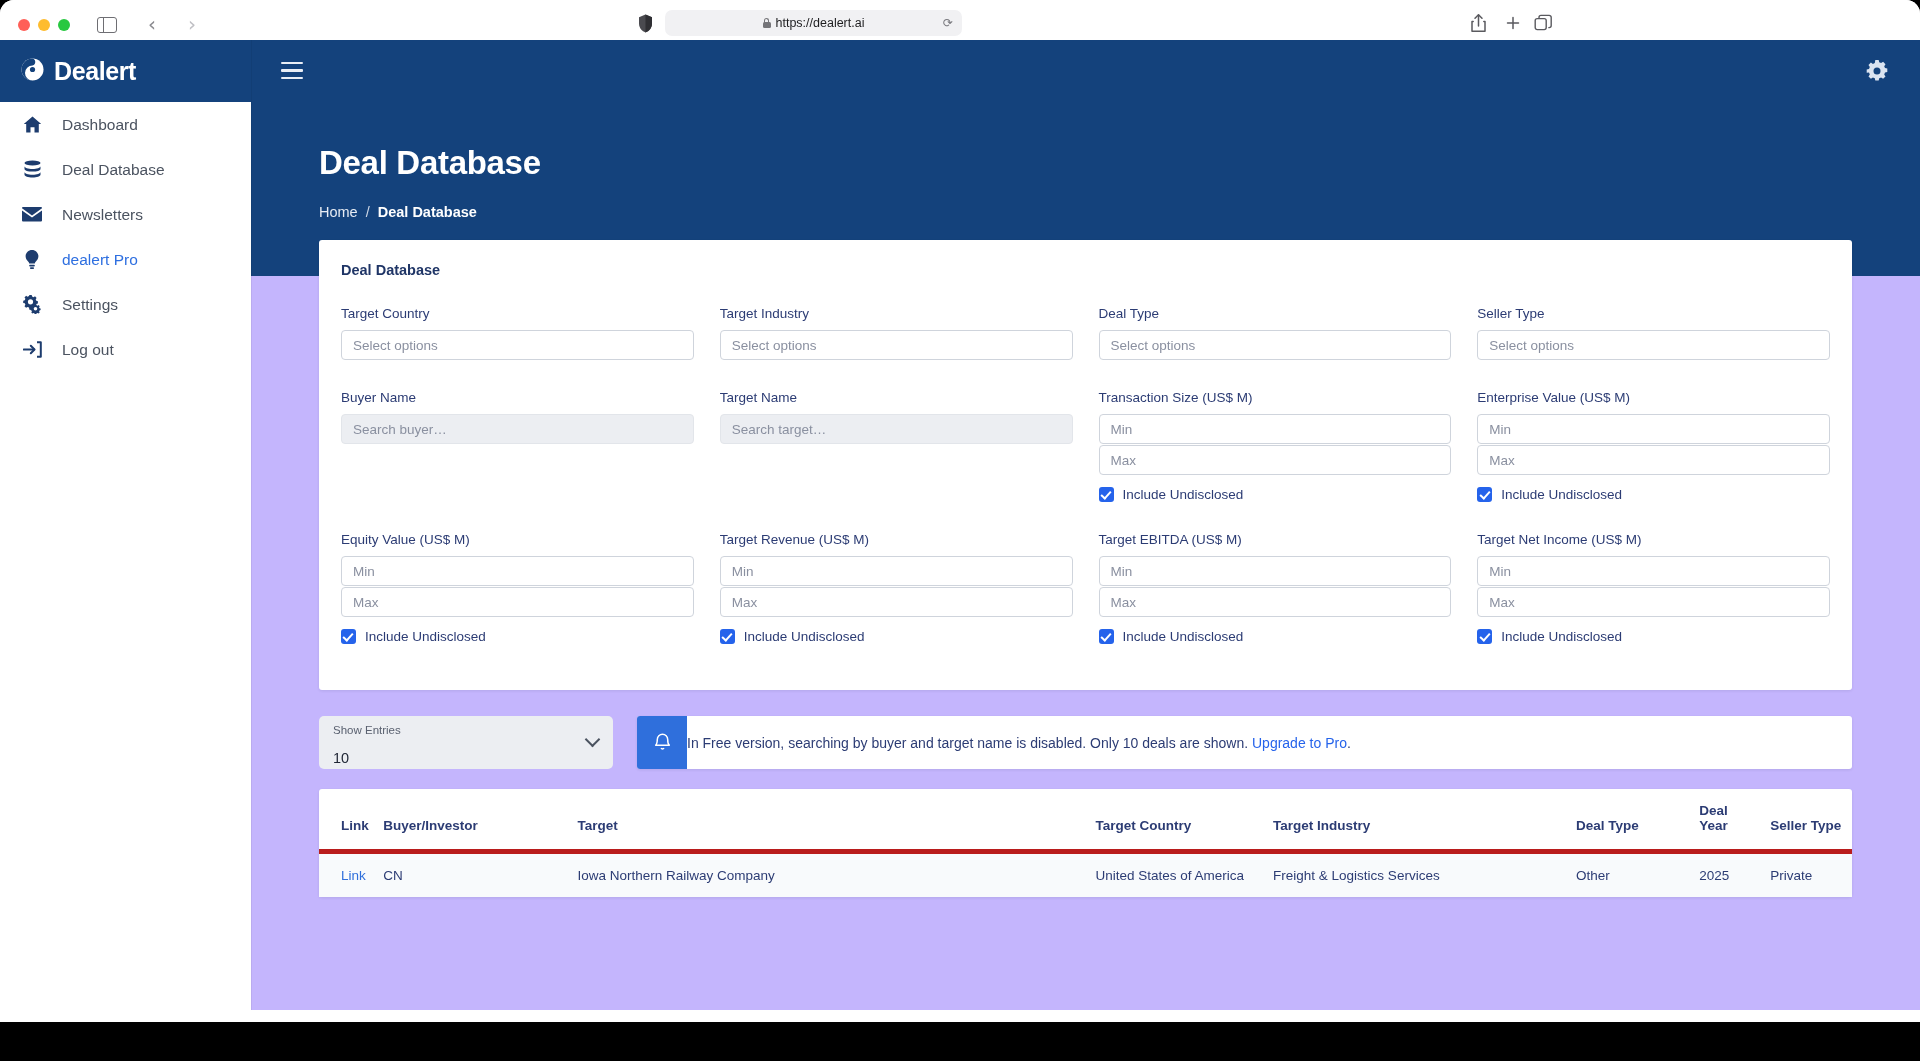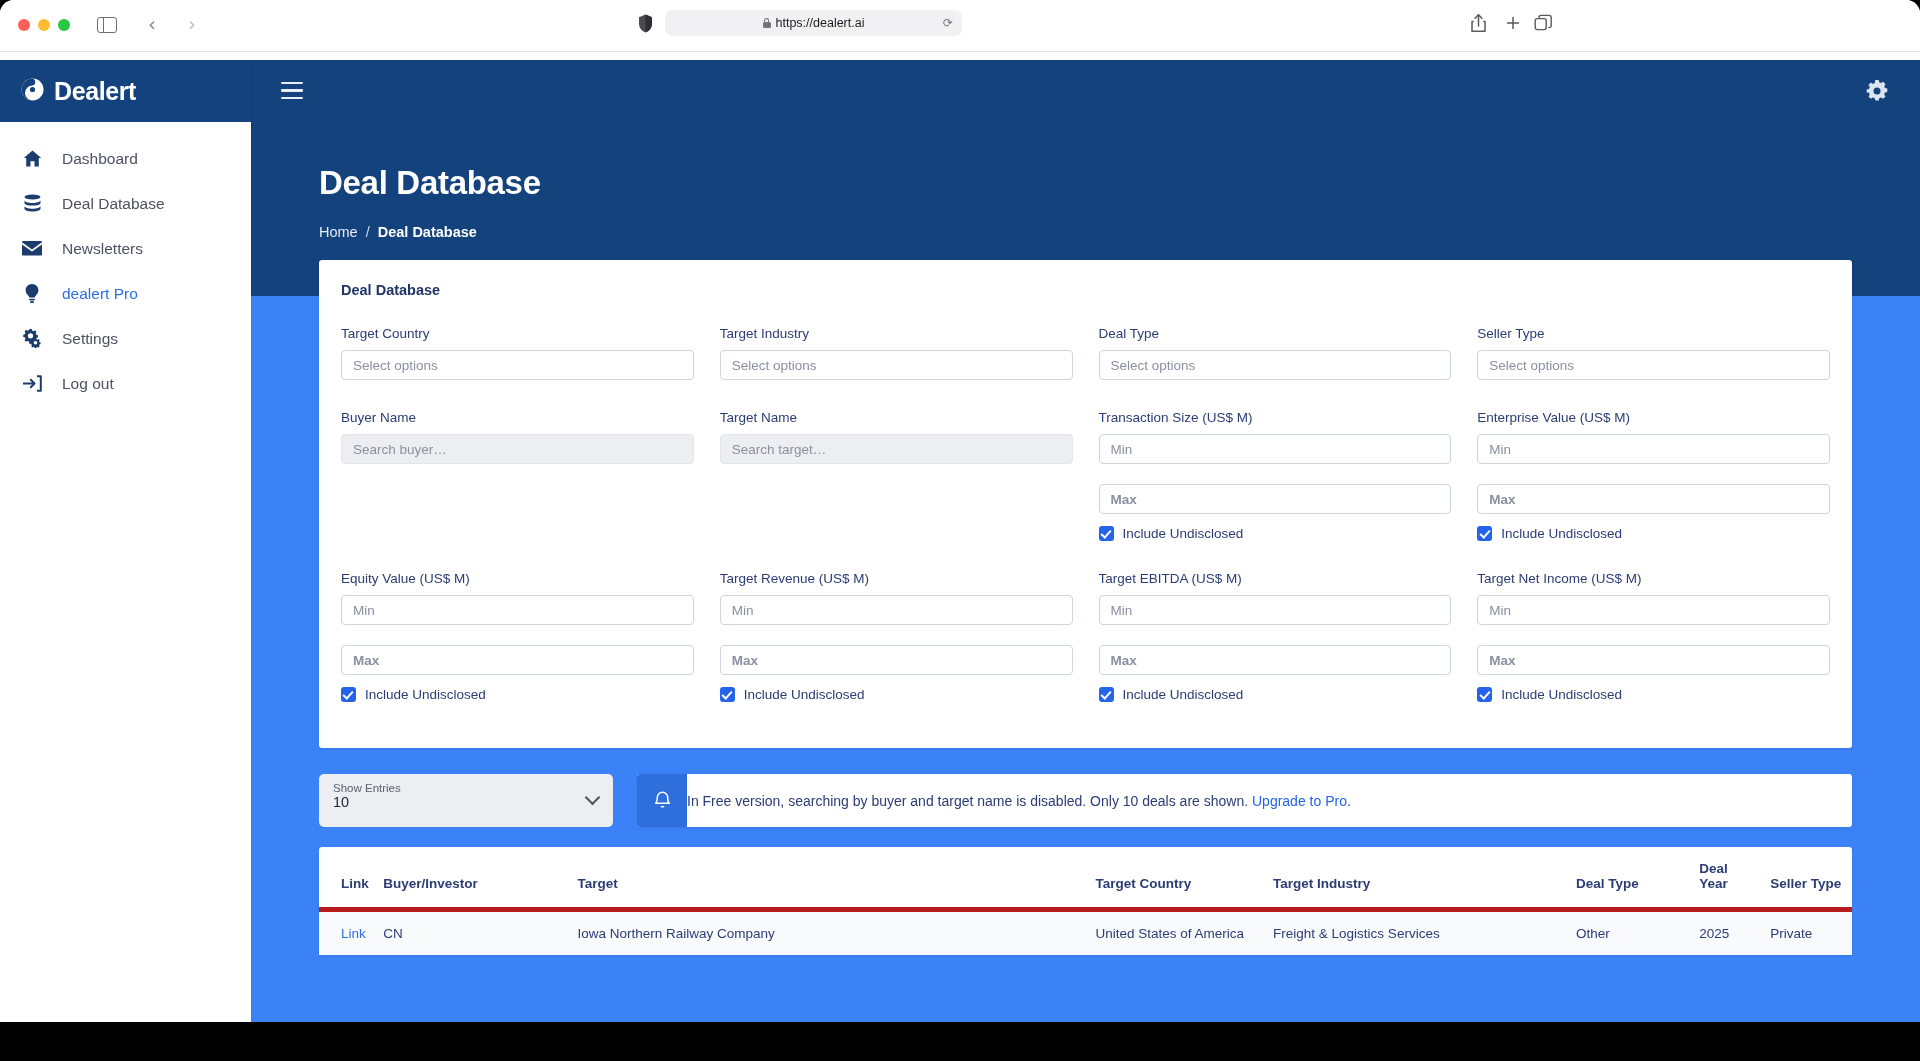--- a/index.html
+++ b/index.html
@@ -85,23 +85,23 @@
     font-size: 12px; color: #7a7a7f; font-family: "DejaVu Sans", sans-serif;
   }
 
   .tb-right { position: absolute; top: 13px; }
   #tb-share  { left: 1470px; }
   #tb-plus   { left: 1504px; }
   #tb-tabs   { left: 1534px; }
 
   
   #app {
-    position: absolute; left: 0; top: 60px;
+    position: absolute; left: 0; top: 40px;
     width: 1920px; height: 970px;
-    background: #3b82f6;
+    background: #c4b5fd;
     overflow: hidden;
   }
 
   
   #sidebar {
     position: absolute; left: 0; top: 0;
     width: 251px; height: 970px;
     background: #ffffff;
     box-shadow: 1px 0 0 rgba(0,0,0,0.05);
     z-index: 3;
@@ -113,21 +113,21 @@
   #brand-text { color: #fff; font-size: 25px; font-weight: bold; letter-spacing: -0.4px; }
 
   .nav-item {
     display: flex; align-items: center;
     height: 45px; padding-left: 22px; gap: 20px;
     cursor: pointer;
   }
   .nav-icon { width: 20px; height: 20px; flex: none; display:flex; align-items:center; justify-content:center; }
   .nav-label { font-size: 15.5px; color: #4b5360; }
   .nav-item.pro .nav-label { color: #2e6fe0; }
-  #nav-list { padding-top: 14px; }
+  #nav-list { }
 
   
   #main { position: absolute; left: 251px; top: 0; right: 0; height: 970px; }
 
   #topbar {
     height: 62px; background: #14427c;
     position: relative;
   }
   #hamburger {
     position: absolute; left: 30px; top: 22px;
@@ -169,21 +169,21 @@
   }
   .input {
     width: 100%; height: 30px;
     border: 1px solid #cfd4dc; border-radius: 4px;
     background: #fff; font-size: 13.5px; color: #737b8c;
     padding: 0 11px; outline: none;
     font-family: "Liberation Sans", sans-serif;
   }
   .input::placeholder { color: #8a90a0; }
   .input.disabled { background: #eceef2; border-color: #e2e5ea; }
-  .input.stack + .input.stack { margin-top: 20px; font-weight: bold; }
+  .input.stack + .input.stack { margin-top: 1px; }
 
   .chk-row { display: flex; align-items: center; gap: 9px; margin-top: 12px; }
   .chk {
     width: 15px; height: 15px; border-radius: 3px;
     background: #2563eb; position: relative; flex: none;
   }
   .chk::after {
     content: ""; position: absolute; left: 4.4px; top: 2px;
     width: 4px; height: 8px;
     border: solid #fff; border-width: 0 2px 2px 0;
@@ -197,21 +197,21 @@
   #controls-row {
     display: flex; gap: 24px; align-items: flex-start;
     margin-top: 26px;
   }
   #show-entries {
     width: 294px; height: 53px;
     background: #eceef2; border-radius: 5px;
     position: relative; padding: 8px 14px 0 14px;
   }
   #show-entries-label { font-size: 11.5px; color: #5a6170; }
-  #show-entries-value { font-size: 14.5px; color: #1d2433; margin-top: 0; }
+  #show-entries-value { font-size: 14.5px; color: #1d2433; margin-top: 14px; }
   #show-entries-caret {
     position: absolute; right: 15px; top: 18px;
     width: 11px; height: 11px;
     border-right: 2px solid #4b5360; border-bottom: 2px solid #4b5360;
     transform: rotate(45deg);
   }
 
   #alert-bar {
     flex: 1; height: 53px; display: flex;
     background: #fff; border-radius: 3px;

